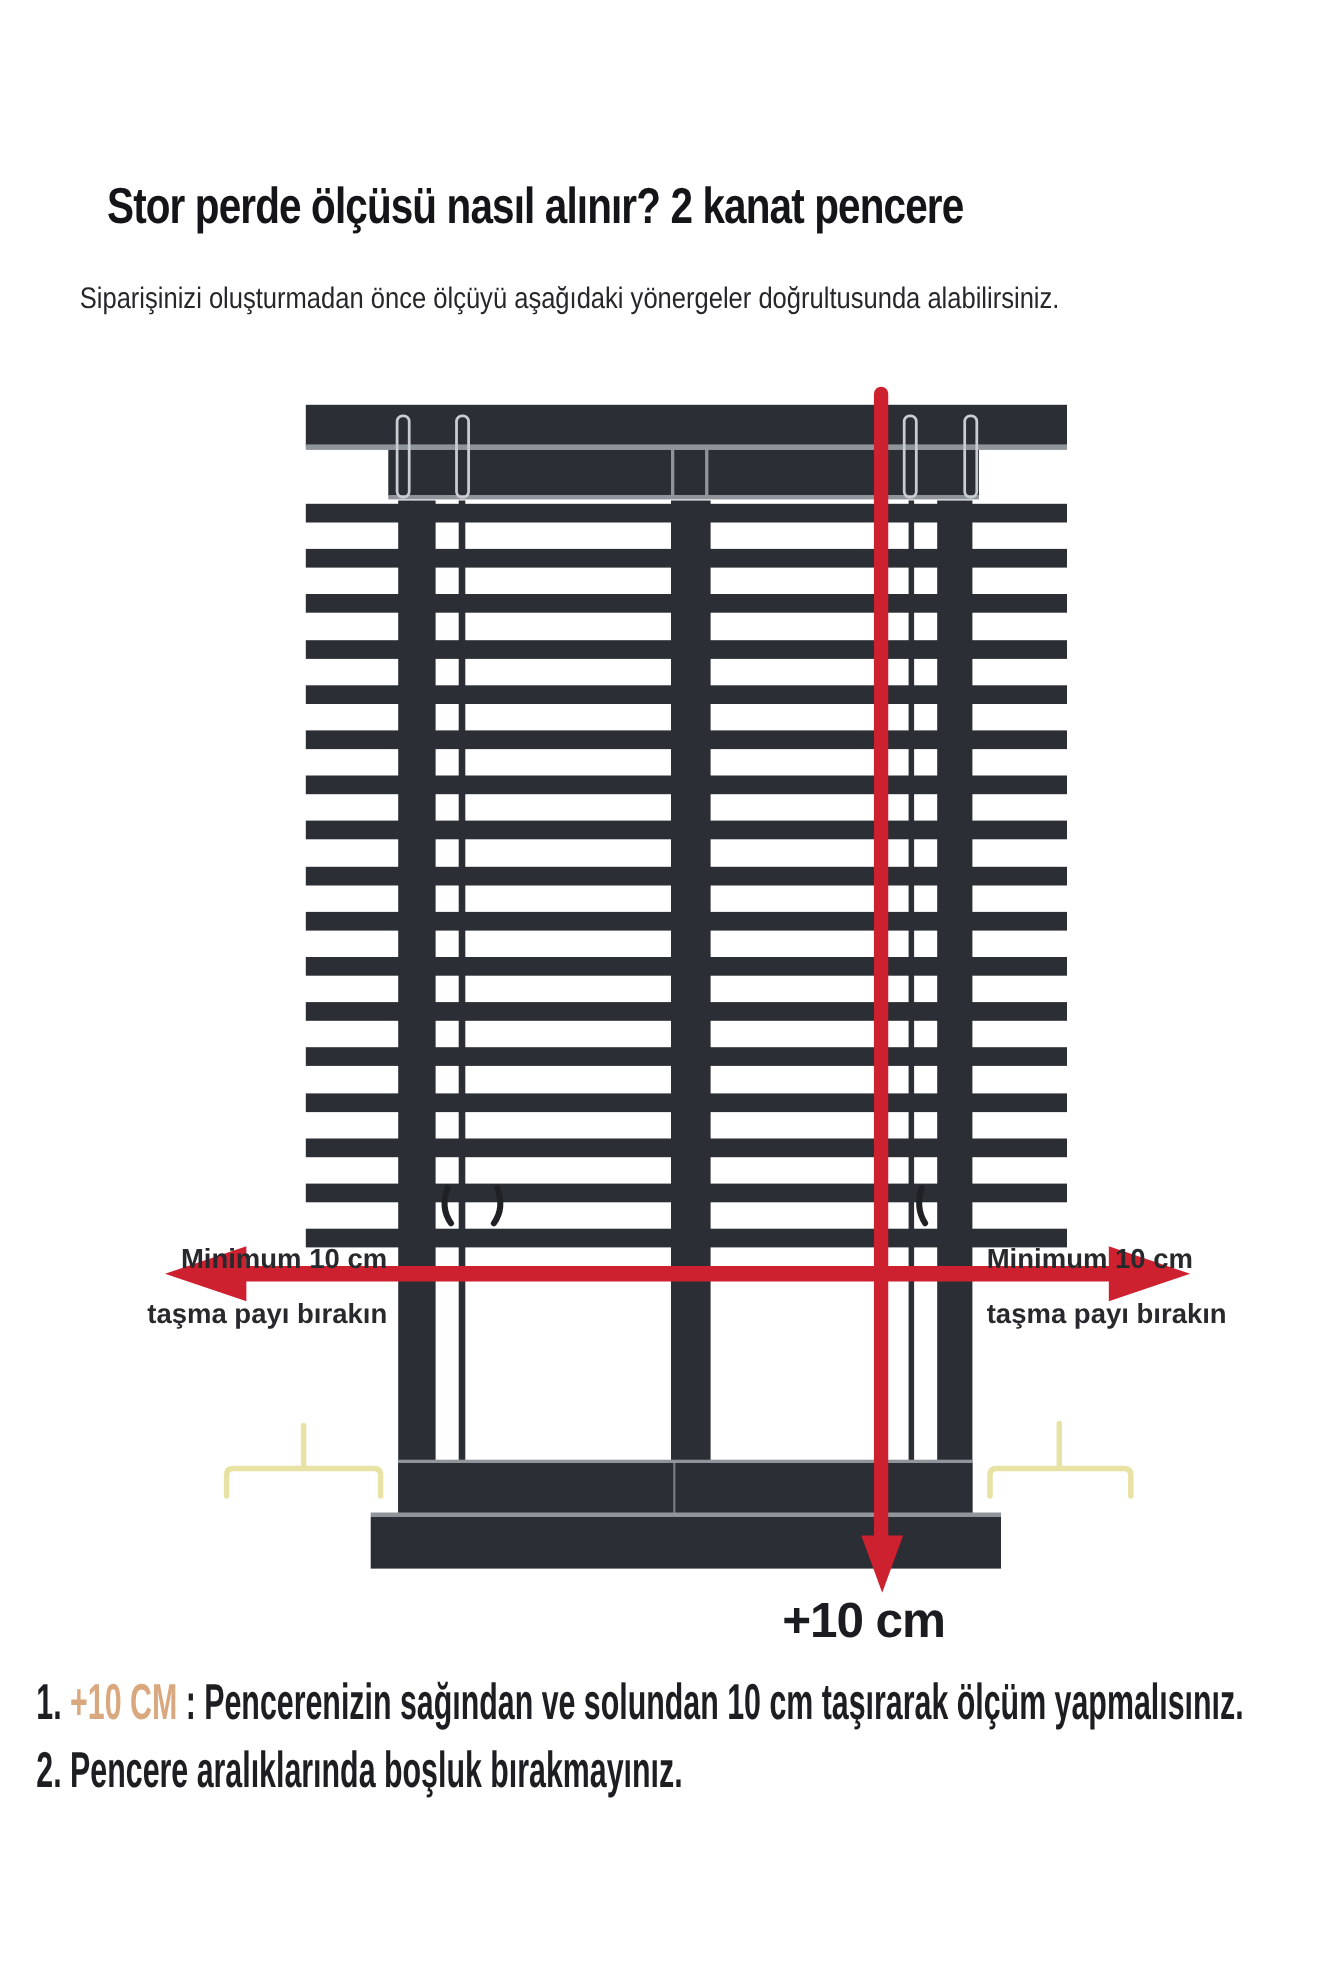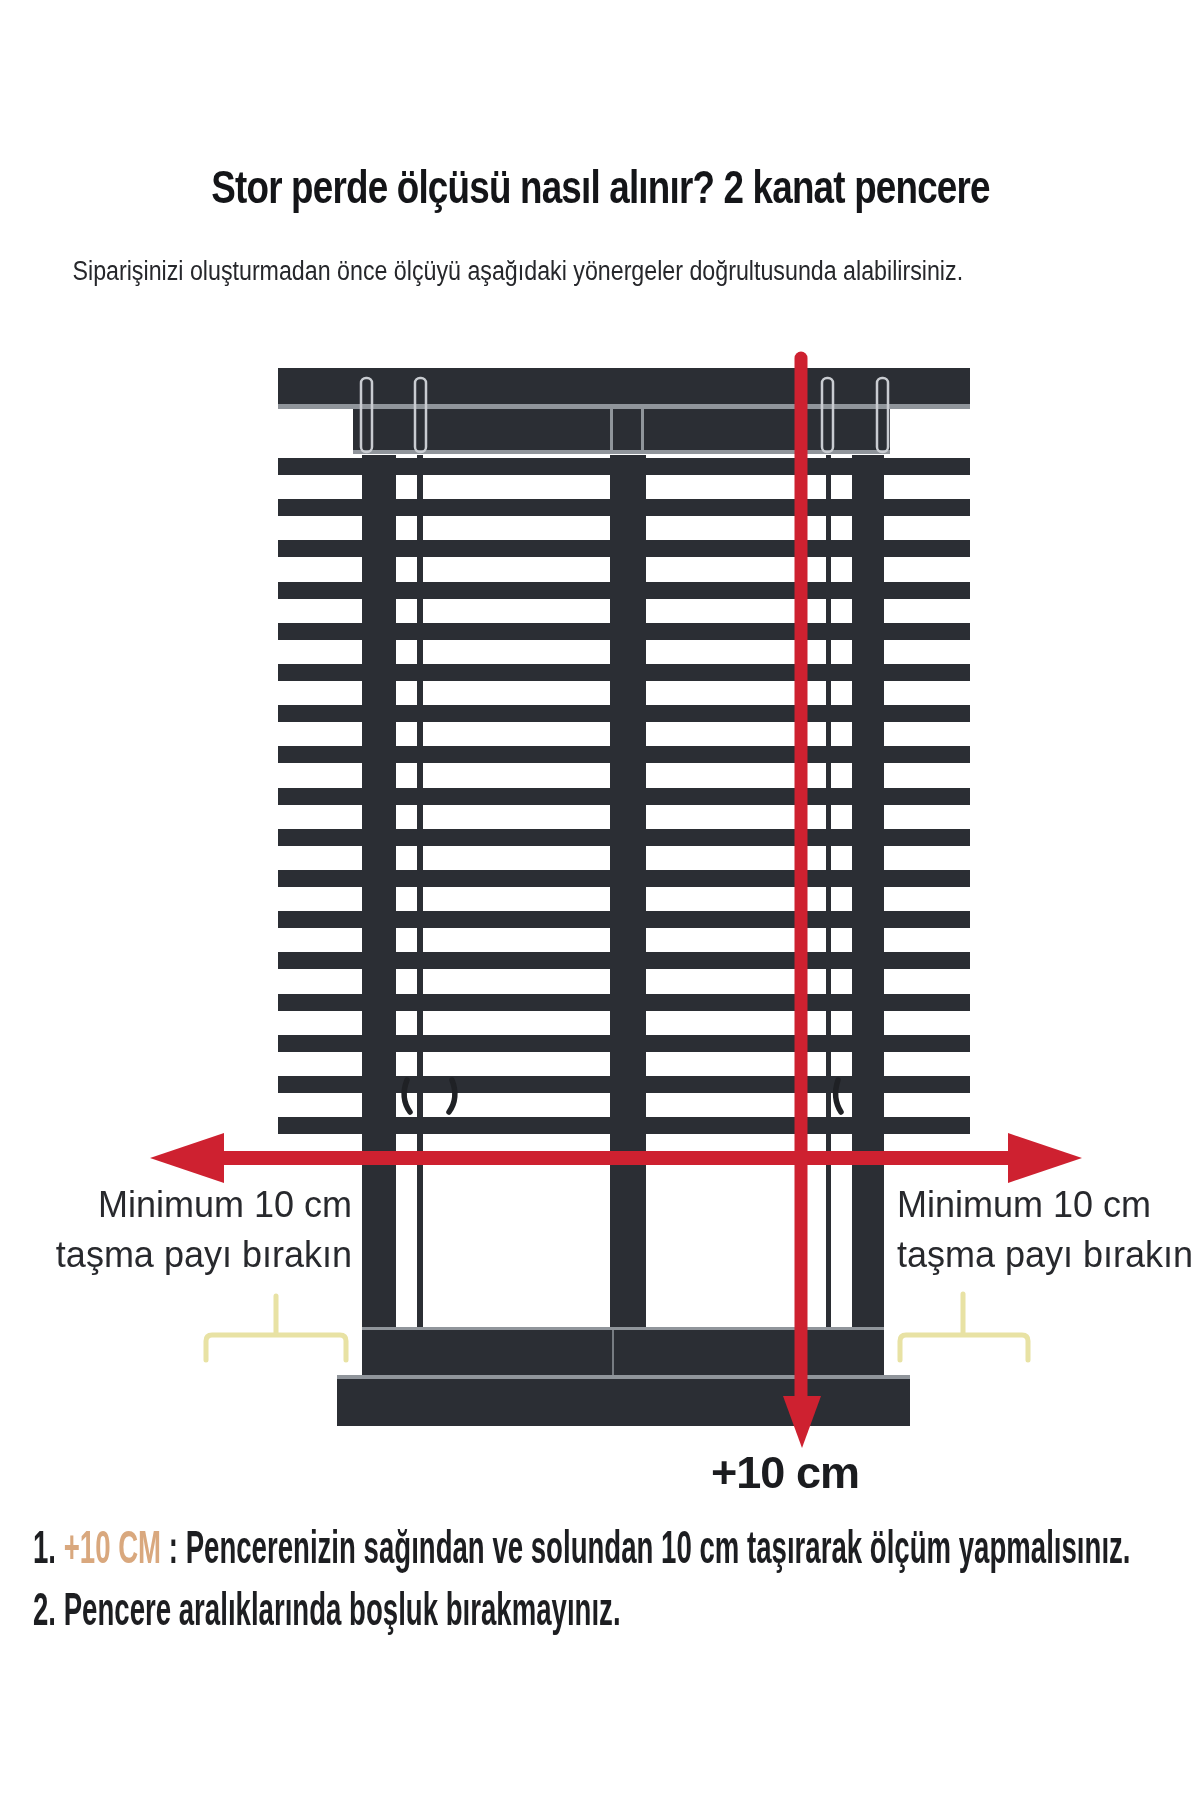--- a/index.html
+++ b/index.html
@@ -8,39 +8,39 @@
     width: 1200px;
     height: 1800px;
     background: #ffffff;
     overflow: hidden;
     font-family: "Liberation Sans", "DejaVu Sans", sans-serif;
   }
   .stage { position: relative; width: 1200px; height: 1800px; }
   svg.art { position: absolute; left: 0; top: 0; z-index: 1; }
   .txt { position: absolute; z-index: 2; }
 
-  .title-wrap { top: 160px; left: 0; width: 1200px; text-align: center; }
+  .title-wrap { top: 160px; left: 0; width: 1200px; }
   .title-wrap > span {
     display: inline-block;
     font-size: 46px; font-weight: 700; color: #141518;
     letter-spacing: -1px;
     transform: scaleX(0.80); transform-origin: 50% 50%;
     white-space: nowrap;
   }
   .subtitle-wrap { top: 256px; left: 0; width: 1008px; text-align: center; }
   .subtitle-wrap > span {
     display: inline-block;
     font-size: 27px; font-weight: 400; color: #26272b;
     transform: scaleX(0.86); transform-origin: 50% 50%;
     white-space: nowrap;
   }
 
   .side-label {
-    top: 1180px;
-    font-size: 36px; font-weight: 400; color: #28292d;
+    top: 1120px;
+    font-size: 25px; font-weight: 700; color: #28292d;
     line-height: 50px; white-space: nowrap;
   }
   .side-label.left  { right: 848px; text-align: right; }
   .side-label.right { left: 897px;  text-align: left;  }
 
   .plus-label {
     left: 655px; top: 1447px; width: 260px; text-align: center;
     font-size: 45px; font-weight: 700; color: #1b1c1f; letter-spacing: -1px;
     white-space: nowrap;
   }

